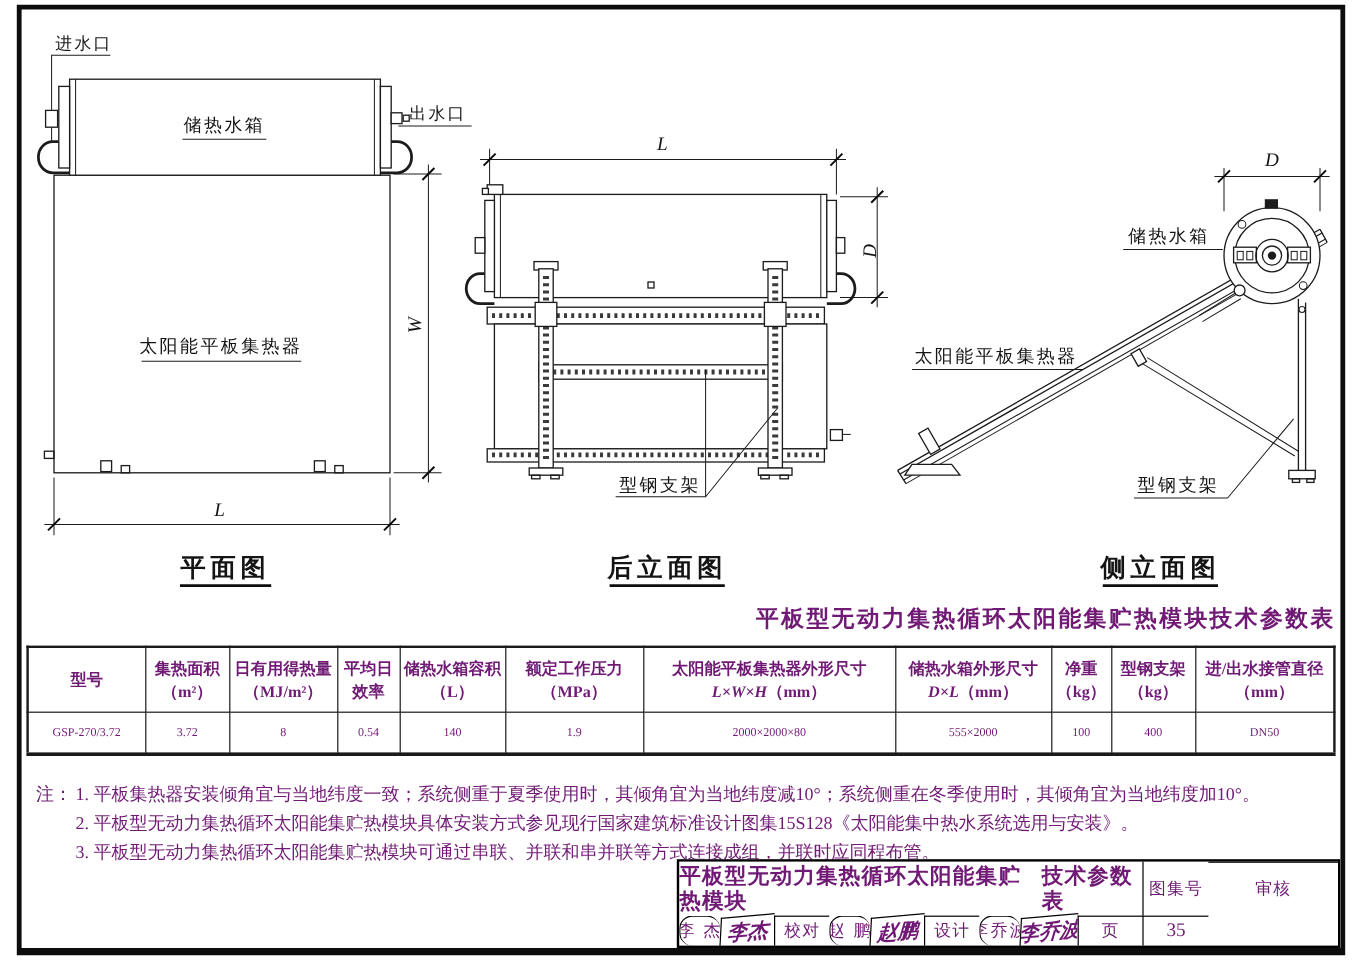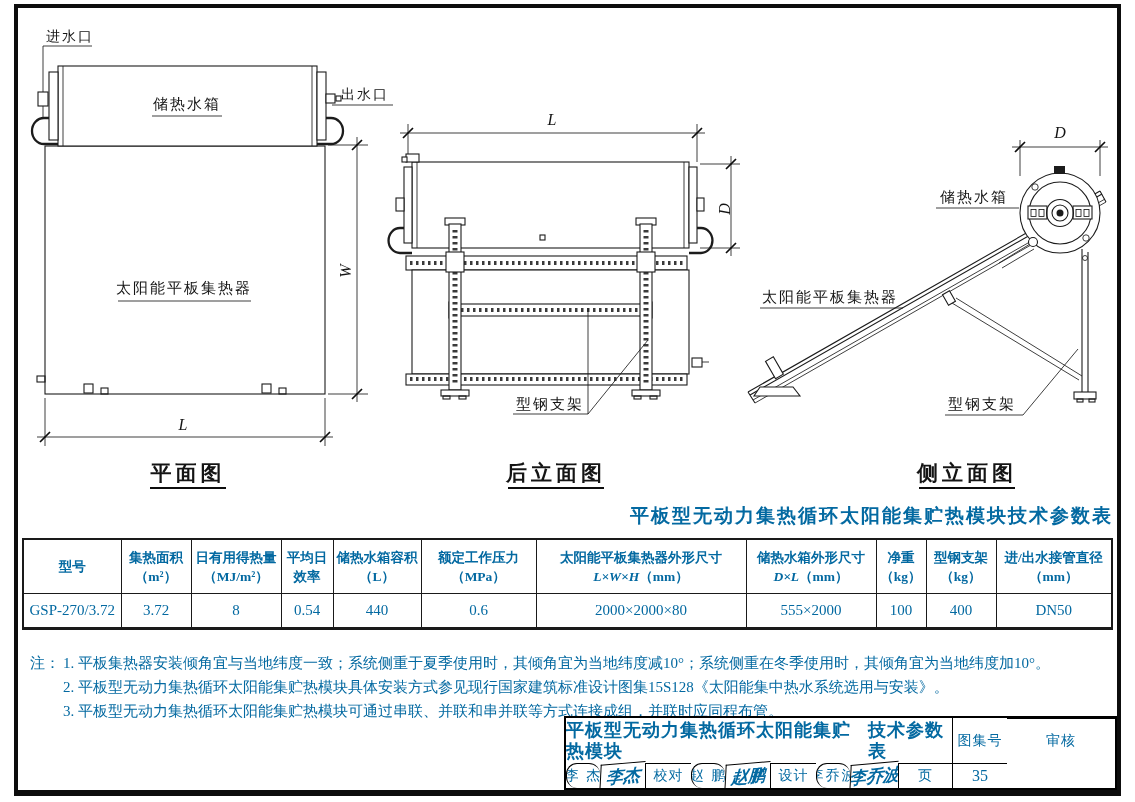--- a/index.html
+++ b/index.html
@@ -1,17 +1,17 @@
 <!DOCTYPE html>
 <html><head>
 <meta charset="utf-8">
 <style>
   html,body{margin:0;padding:0;background:#fff;}
   .page{position:relative;width:1135px;height:802px;background:#fff;overflow:hidden;
-        font-family:"Liberation Serif",serif;color:#0369a1;}
+        font-family:"Liberation Serif",serif;color:#701a75;}
   .frame{position:absolute;left:14px;top:4px;width:1107px;height:792px;box-sizing:border-box;
          border:4px solid #0d0d0d;border-bottom-width:6px;}
   
   .draw{position:absolute;left:0;top:6px;width:1135px;height:500px;}
   .s{fill:none;stroke:#1c1c1c;stroke-width:1.1;}
   .sf{fill:#fff;stroke:#1c1c1c;stroke-width:1.1;}
   .th{stroke-width:0.85;}
   .hv{stroke-width:2.3;}
   .d{fill:none;stroke:#3a3a3a;stroke-width:4;stroke-dasharray:2.5,3.5;}
   .dv{stroke-width:5;}
@@ -23,21 +23,21 @@
   .dim{font-size:16px;font-style:italic;}
   .vt{font-size:21px;font-weight:bold;letter-spacing:4px;}
   
   .tbl-title{position:absolute;left:22px;top:503px;width:1091px;text-align:right;
              font-size:19px;font-weight:bold;letter-spacing:2px;}
   table.params{position:absolute;left:22px;top:538px;width:1091px;border-collapse:collapse;
                table-layout:fixed;background:#fff;}
   table.params th,table.params td{border:1.5px solid #1a1a1a;padding:0;text-align:center;vertical-align:middle;}
   table.params{border:2px solid #1a1a1a;border-bottom:3px solid #1a1a1a;padding-left:33px;}
   table.params th{height:53px;font-size:13.5px;font-weight:bold;line-height:19px;}
-  table.params td{height:33px;font-size:15px;font-weight:normal;}
+  table.params td{height:33px;font-size:10px;font-weight:normal;}
   .it{font-style:italic;}
   
   .notes{position:absolute;left:30px;top:651px;font-size:15px;line-height:24px;}
   .notes .prefix{position:absolute;left:0;top:0;}
   .note-line{margin-left:33px;white-space:nowrap;height:24px;}
   
   .tb{position:absolute;left:564px;top:716px;width:553px;height:74px;box-sizing:border-box;
       border:2.5px solid #000;background:#fff;display:grid;
       grid-template-columns:34px 45px 46px 34px 45px 46px 34px 48px 54px 55px 1fr;
       grid-template-rows:45px 1fr;}
@@ -270,22 +270,22 @@
       <th>
             <div>进/出水接管直径</div>
             <div>（mm）</div>
           </th>
     </tr>
     <tr>
       <td>GSP-270/3.72</td>
       <td>3.72</td>
       <td>8</td>
       <td>0.54</td>
-      <td>440</td>
-      <td>0.6</td>
+      <td>140</td>
+      <td>1.9</td>
       <td>2000×2000×80</td>
       <td>555×2000</td>
       <td>100</td>
       <td>400</td>
       <td>DN50</td>
     </tr>
   </tbody>
     </table>
 
   <div class="notes">

